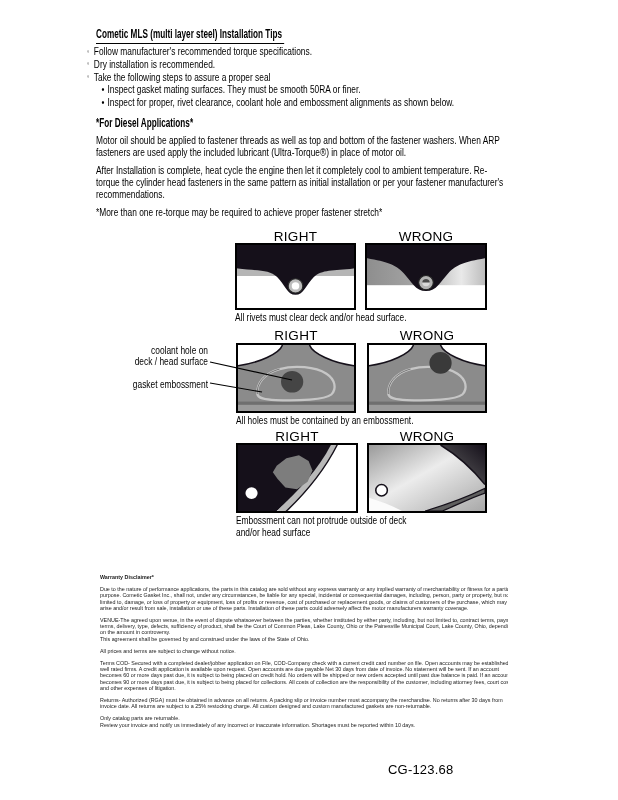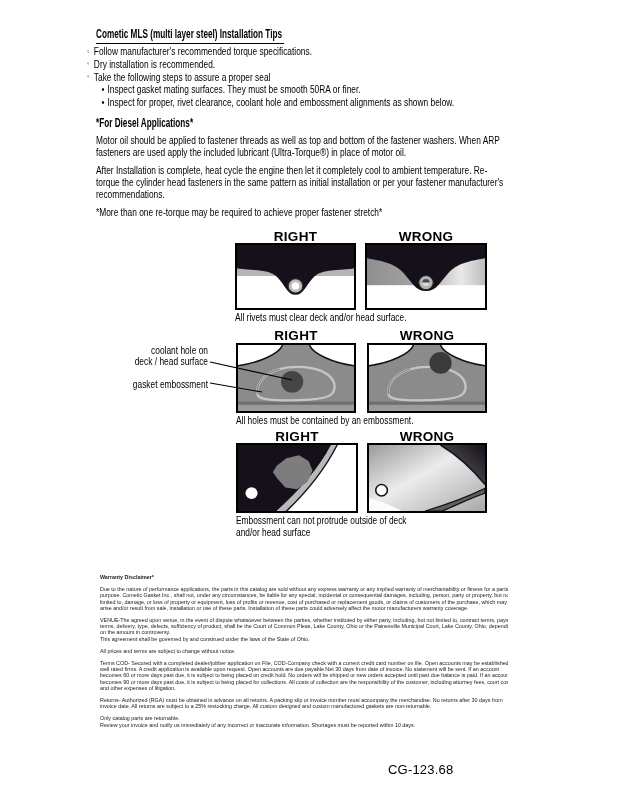--- a/index.html
+++ b/index.html
@@ -23,21 +23,21 @@
   .b-sub .marker { font-size:11px; vertical-align:0; width:8px; }
   #diesel-heading { position:absolute; left:96px; top:115px; font-size:12.8px; }
   .para {
     position:absolute; left:96px; width:539px; font-size:11px; line-height:11.9px;
     transform:scaleX(0.76); transform-origin:left top;
   }
   #diesel-p1 { top:135px; }
   #diesel-p2 { top:165px; }
   #diesel-note { top:207px; white-space:nowrap; }
   .dlabel {
-    position:absolute; font-size:13.5px; font-weight:bold; text-align:center;
+    position:absolute; font-size:13.5px; font-weight:normal; text-align:center;
     letter-spacing:0.3px; line-height:13px;
   }
   #r1-right { left:235px; top:230px; width:121px; }
   #r1-wrong { left:365px; top:230px; width:122px; }
   #r2-right { left:236px; top:329px; width:120px; }
   #r2-wrong { left:367px; top:329px; width:120px; }
   #r3-right { left:236px; top:430px; width:122px; }
   #r3-wrong { left:367px; top:430px; width:120px; }
   .dbox { position:absolute; border:2px solid #000; box-sizing:border-box; background:#fff; }
   .dbox svg { display:block; width:100%; height:100%; }

